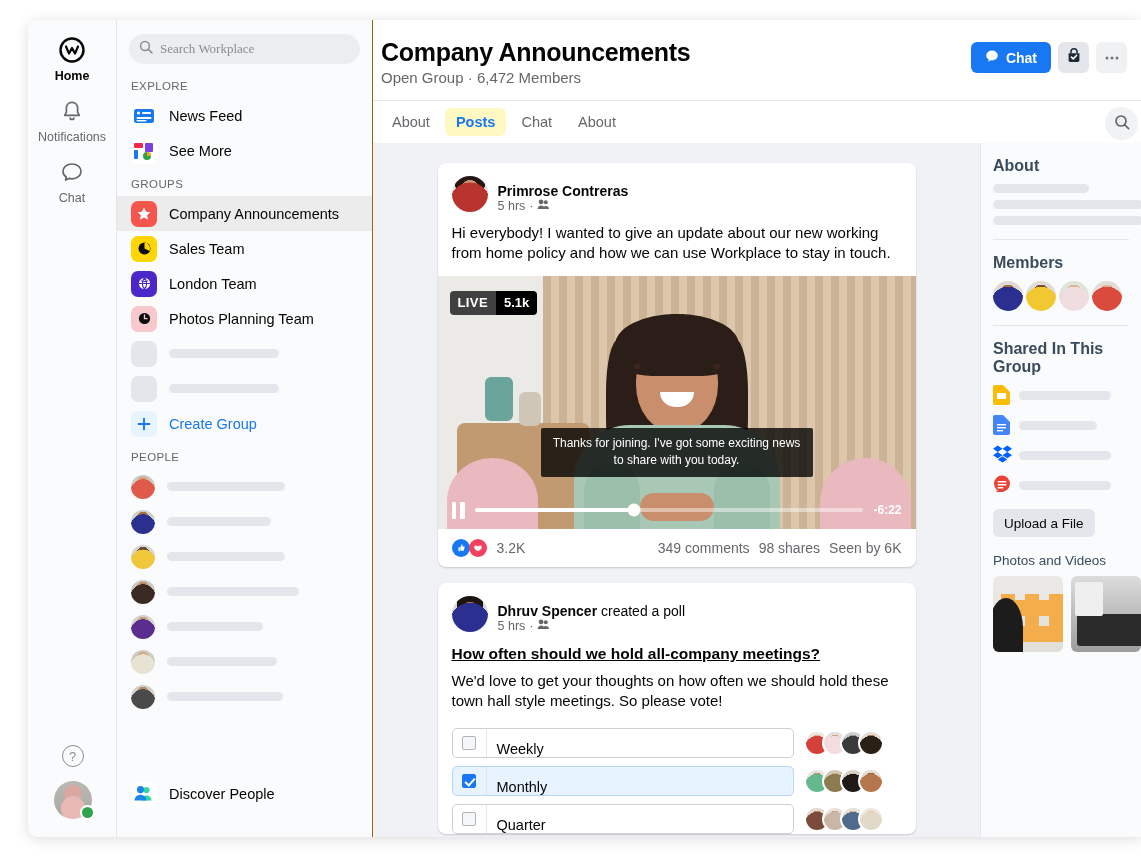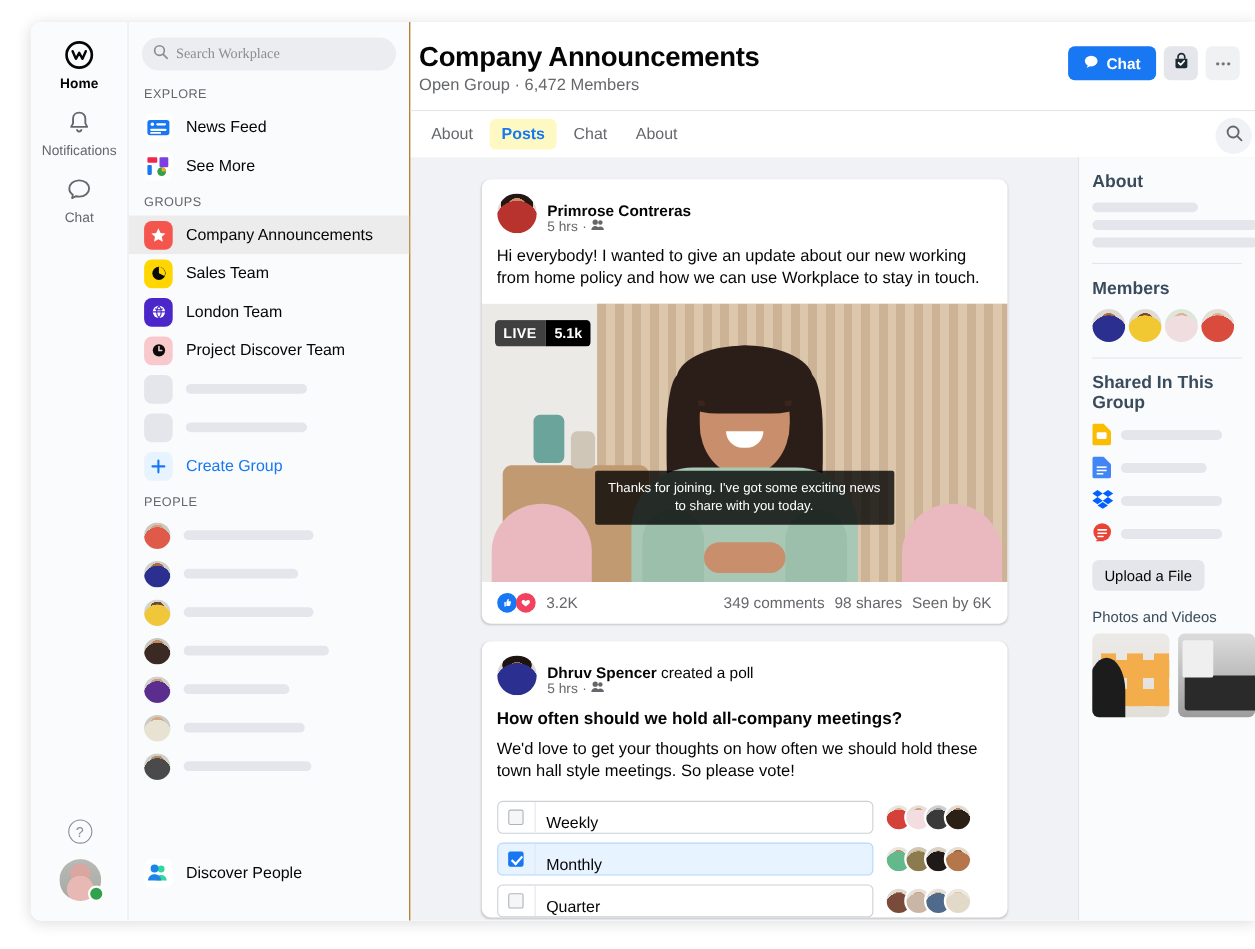--- a/index.html
+++ b/index.html
@@ -191,21 +191,21 @@
   .vtime { font-size: 12px; color: #ffffff; font-weight: bold; }
 
   .post-foot { display:flex; align-items:center; padding: 10px 14px; font-size: 14px; color:#65676b; }
   .reacts { display:flex; align-items:center; gap: 6px; }
   .rc { width: 18px; height: 18px; border-radius: 50%; display:flex; align-items:center; justify-content:center; color:#fff; font-size:10px; }
   .rc.like { background:#1877f2; margin-right:-7px; }
   .rc.love { background:#f3425f; }
   .foot-right { margin-left: auto; display:flex; gap: 9px; }
 
   
-  .poll-q { font-size: 15.5px; font-weight: bold; color:#050505; padding: 4px 14px 6px 14px; }
+  .poll-q { font-size: 15.5px; font-weight: bold; color:#050505; padding: 4px 14px 6px 14px; text-decoration: underline; }
   .poll-opts { padding: 4px 14px 0 14px; display:flex; flex-direction: column; gap: 8px; }
   .opt-row { display:flex; align-items:center; gap: 10px; }
   .opt {
     flex: 1 1 auto; height: 30px; border: 1px solid #ccd0d5; border-radius: 5px;
     display: flex; align-items: flex-end; background:#ffffff; cursor: pointer; overflow:hidden;
   }
   .opt.checked { background:#e7f3ff; border-color:#b5d6fb; }
   .cbwrap { width: 34px; display:flex; align-items:center; justify-content:center; border-right:1px solid #e4e6eb; height:100%; }
   .cb { width: 14px; height: 14px; border:1px solid #b0b3b8; border-radius:2px; background:#f5f6f7; }
   .cb.on { background:#1877f2; border-color:#1877f2; position:relative; }
@@ -355,21 +355,21 @@
       </span>
       <span class="lbl">London Team</span>
     </div>
     <div class="nav-row">
       <span class="sq" style="background:#f8c8cd">
         <svg width="17" height="17" viewBox="0 0 17 17">
           <circle cx="8.5" cy="8.5" r="5.6" fill="#0a0a0a"></circle>
           <path d="M8.5 5 v3.6 h2.6" fill="none" stroke="#f8c8cd" stroke-width="1.4" stroke-linecap="round"></path>
         </svg>
       </span>
-      <span class="lbl">Project Discover Team</span>
+      <span class="lbl">Photos Planning Team</span>
     </div>
 
     <div class="nav-row">
       <span class="sq" style="background:#e4e6eb"></span>
       <span class="ph-bar" style="width:110px"></span>
     </div>
     <div class="nav-row">
       <span class="sq" style="background:#e4e6eb"></span>
       <span class="ph-bar" style="width:110px"></span>
     </div>
@@ -531,20 +531,31 @@
               </div>
             </div>
 
             <div class="live-badge">
               <span class="lv">LIVE</span>
               <span class="ct">5.1k</span>
             </div>
 
             <div class="caption">Thanks for joining. I've got some exciting news to share with you today.</div>
 
+            <div class="vcontrols">
+              <span class="pausebtn">
+                  <i></i>
+                  <i></i>
+                </span>
+              <span class="track">
+                <span class="fill"></span>
+                  <span class="knob"></span>
+              </span>
+              <span class="vtime">-6:22</span>
+            </div>
           </div>
 
           <div class="post-foot">
             <span class="reacts">
               <span class="rc like">
                 <svg width="10" height="10" viewBox="0 0 12 12">
                     <path d="M3 5.2 h1.6 V10 H3 z M5.2 5.2 l1.6 -3.4 c.8 -.3 1.3 .3 1.1 1 l-.4 1.5 h2 c.6 0 1 .5 .8 1.1 l-.9 3.2 c-.1 .5 -.5 .8 -1 .8 H5.2 z" fill="#ffffff"></path>
                   </svg>
               </span>
               <span class="rc love">

